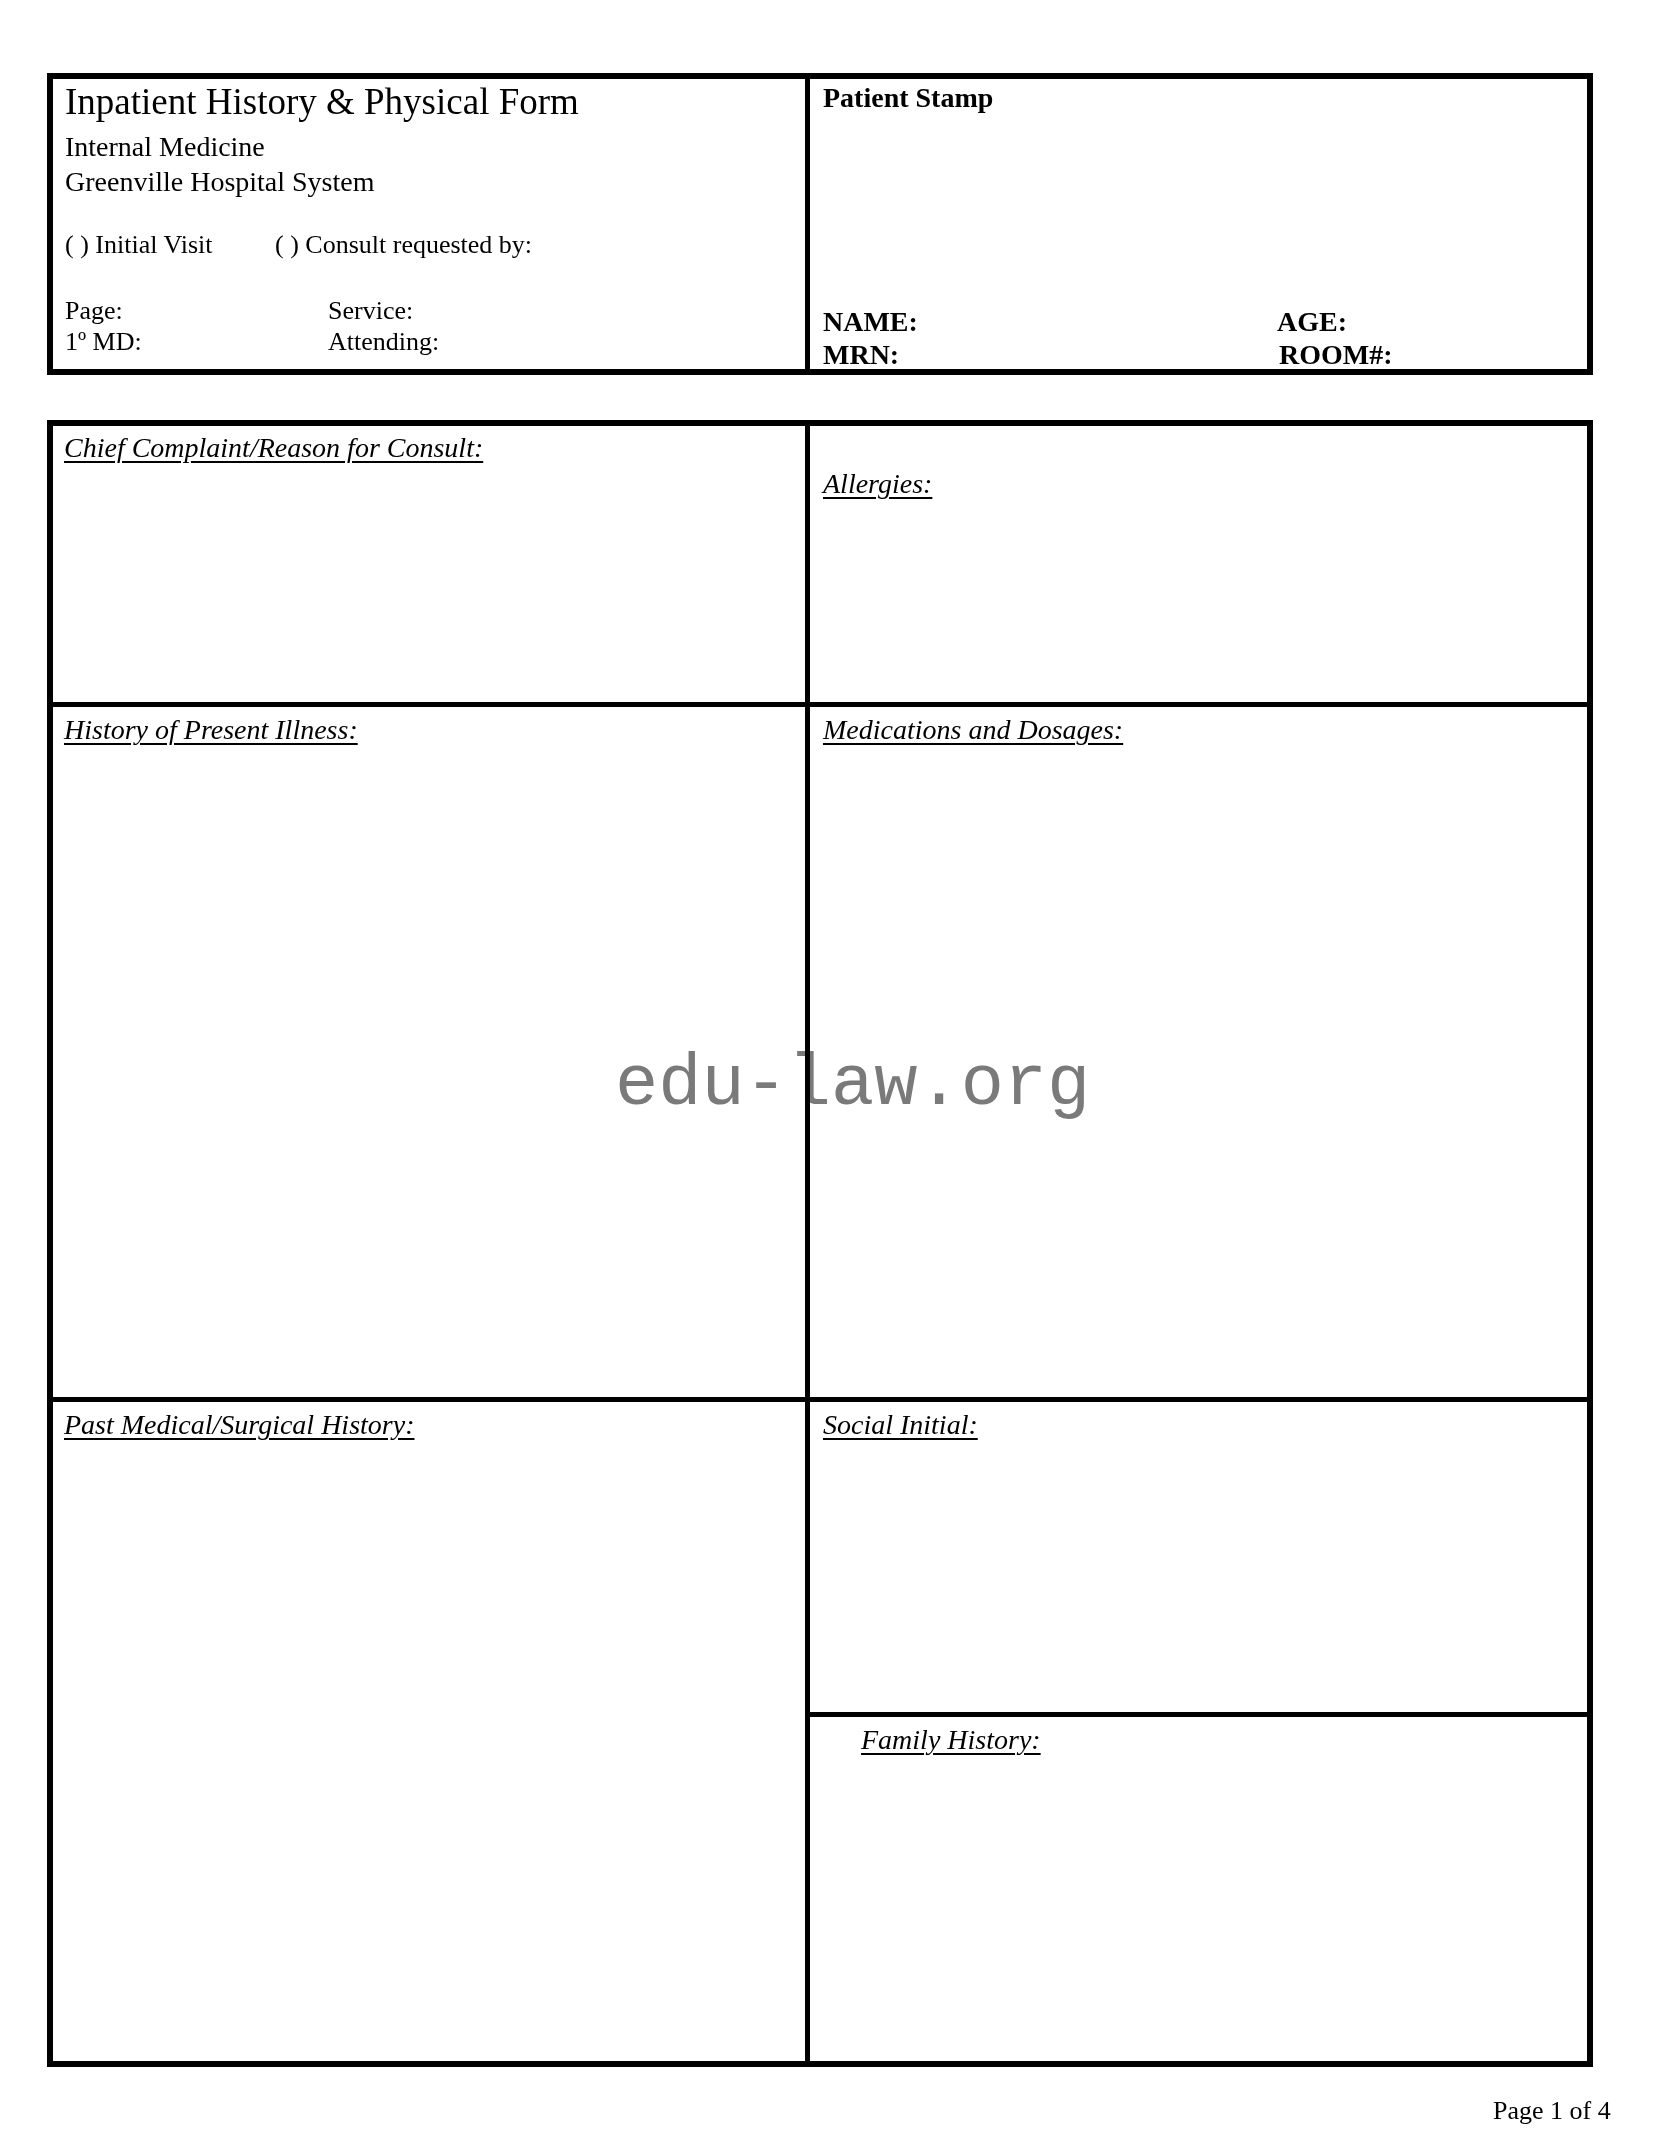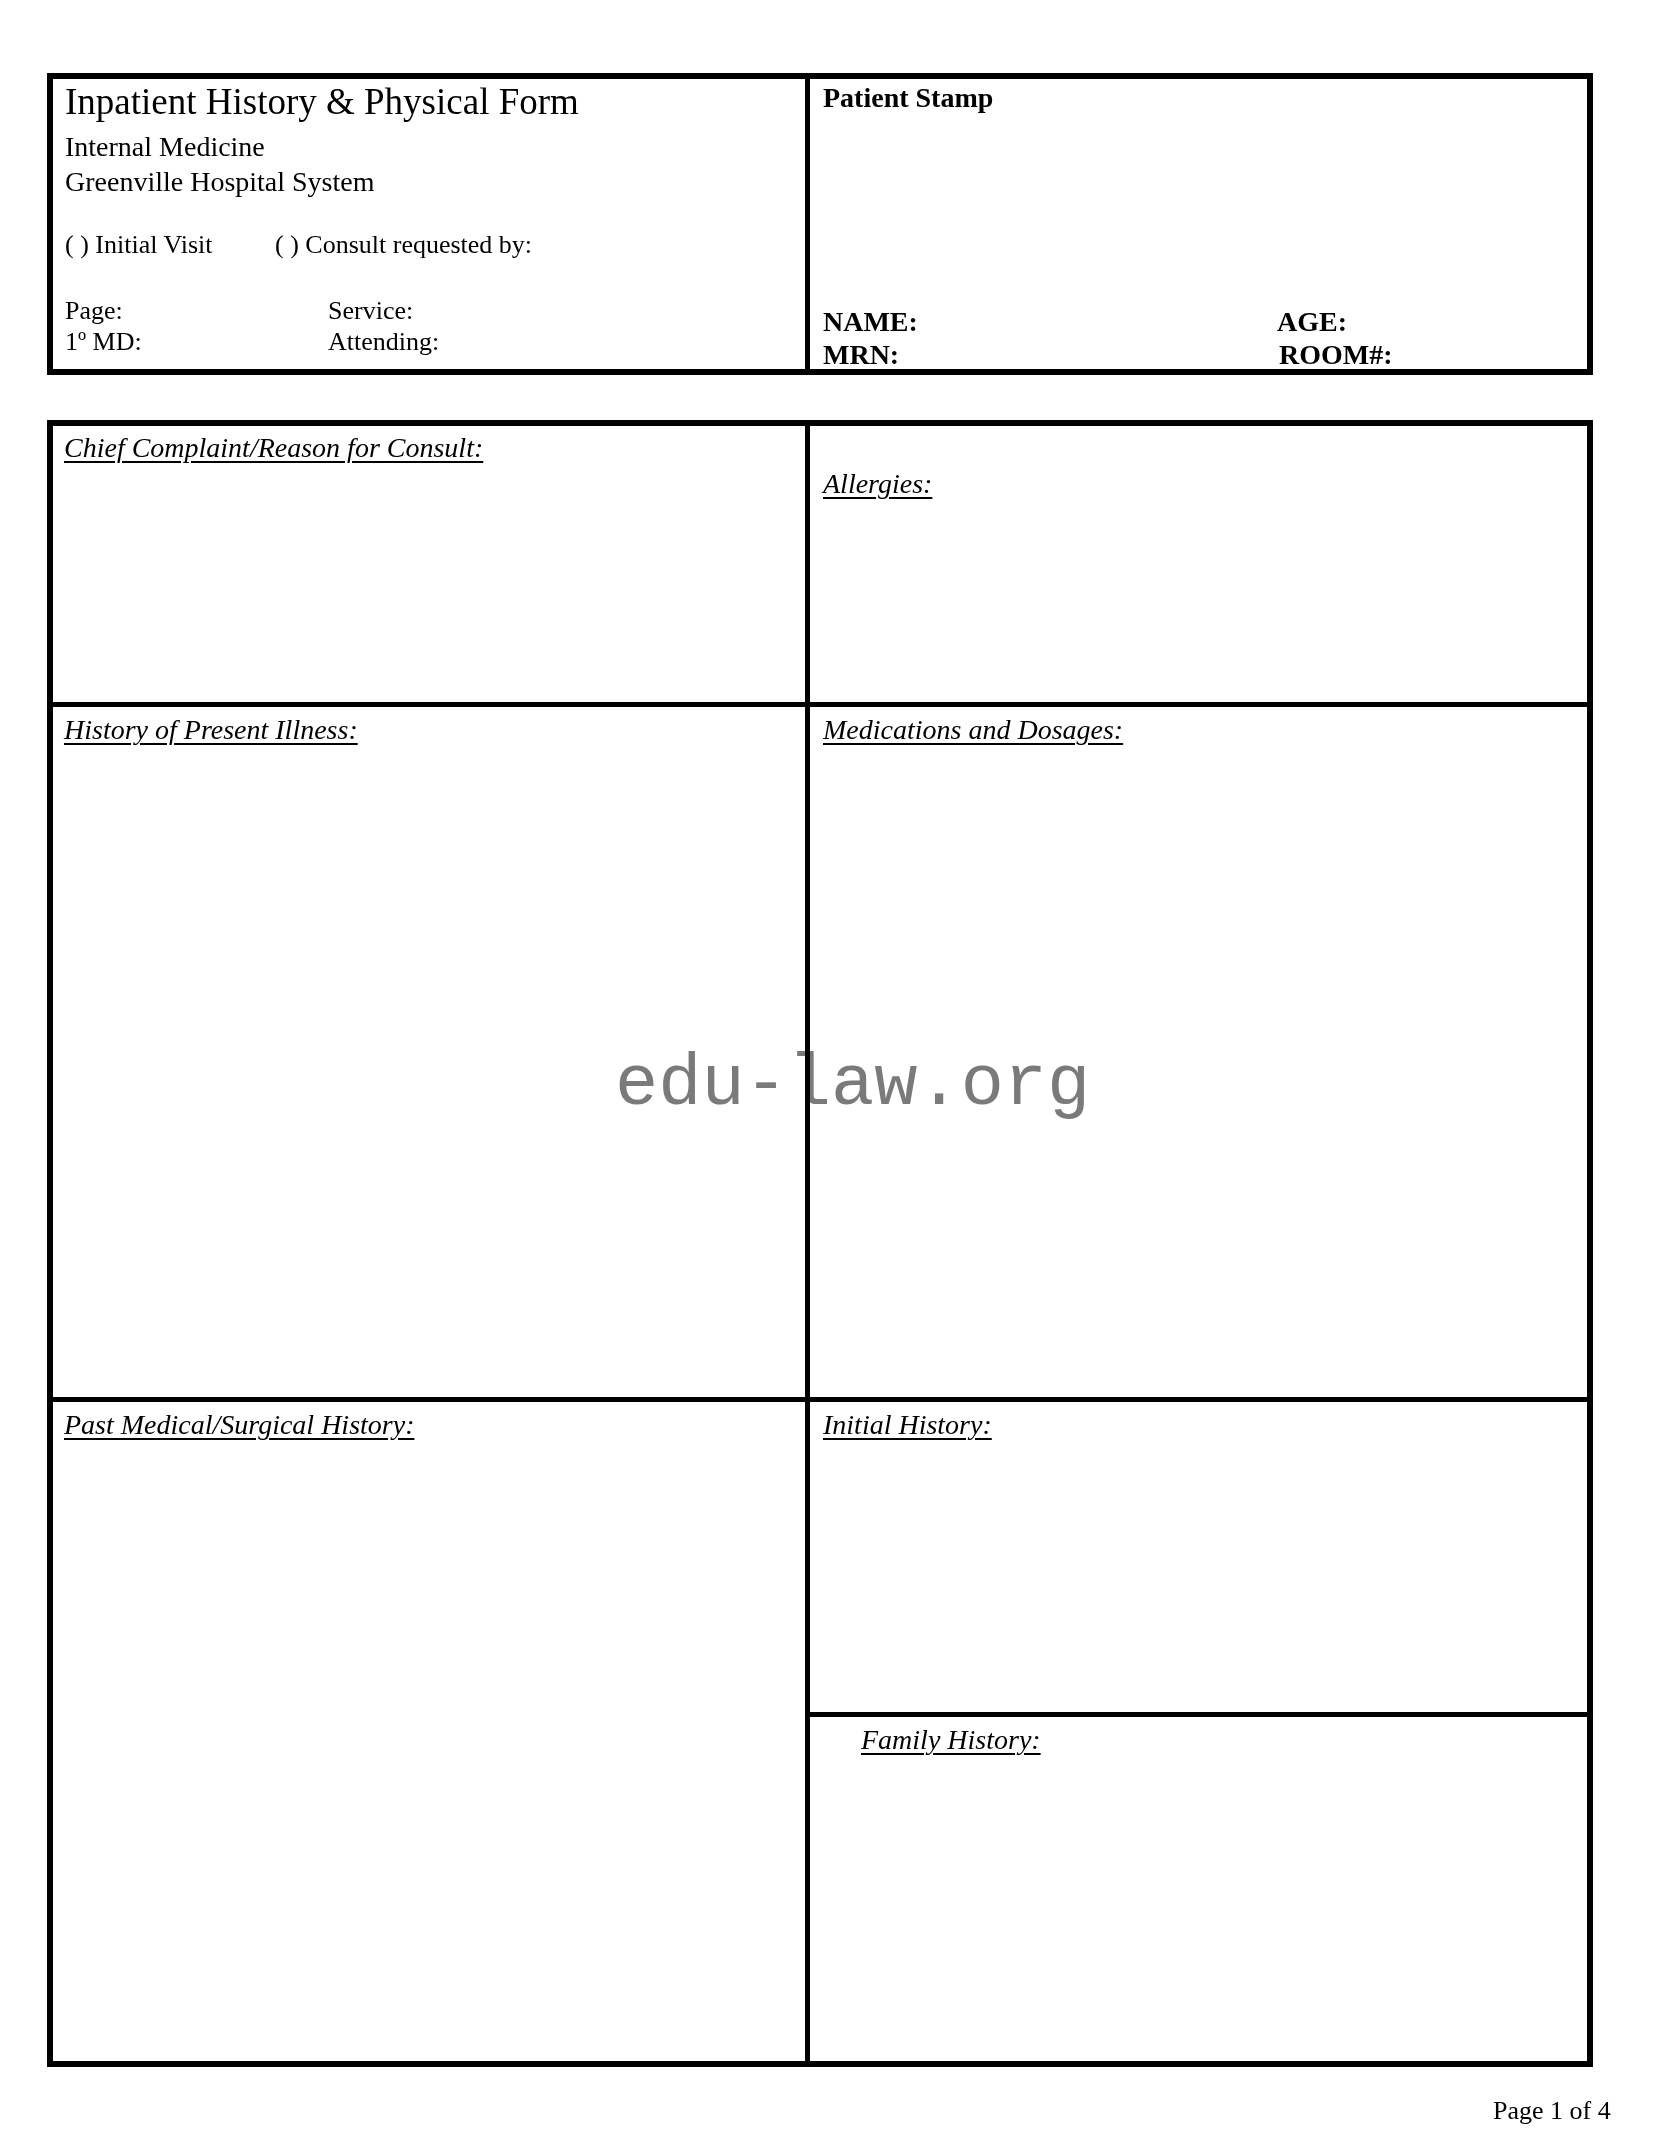--- a/index.html
+++ b/index.html
@@ -62,19 +62,19 @@
 <div class="cell" style="left:53px; top:707px; width:752px; height:690px;">
   <div class="txt sec" style="left:11px; top:9px;">History of Present Illness:</div>
 </div>
 <div class="cell" style="left:810px; top:707px; width:777px; height:499px;">
   <div class="txt sec" style="left:13px; top:9px;">Medications and Dosages:</div>
 </div>
 <div class="cell" style="left:53px; top:1402px; width:752px; height:660px;">
   <div class="txt sec" style="left:11px; top:9px;">Past Medical/Surgical History:</div>
 </div>
 <div class="cell" style="left:810px; top:1402px; width:777px; height:310px;">
-  <div class="txt sec" style="left:13px; top:9px;">Initial History:</div>
+  <div class="txt sec" style="left:13px; top:9px;">Social Initial:</div>
 </div>
 <div class="cell" style="left:810px; top:1717px; width:777px; height:345px;">
   <div class="txt sec" style="left:13px; top:9px;margin-left:38px;">Family History:</div>
 </div>
 
 <div class="txt page-num" style="left:1493px; top:2098px;">Page 1 of 4</div>
 
 </body></html>

